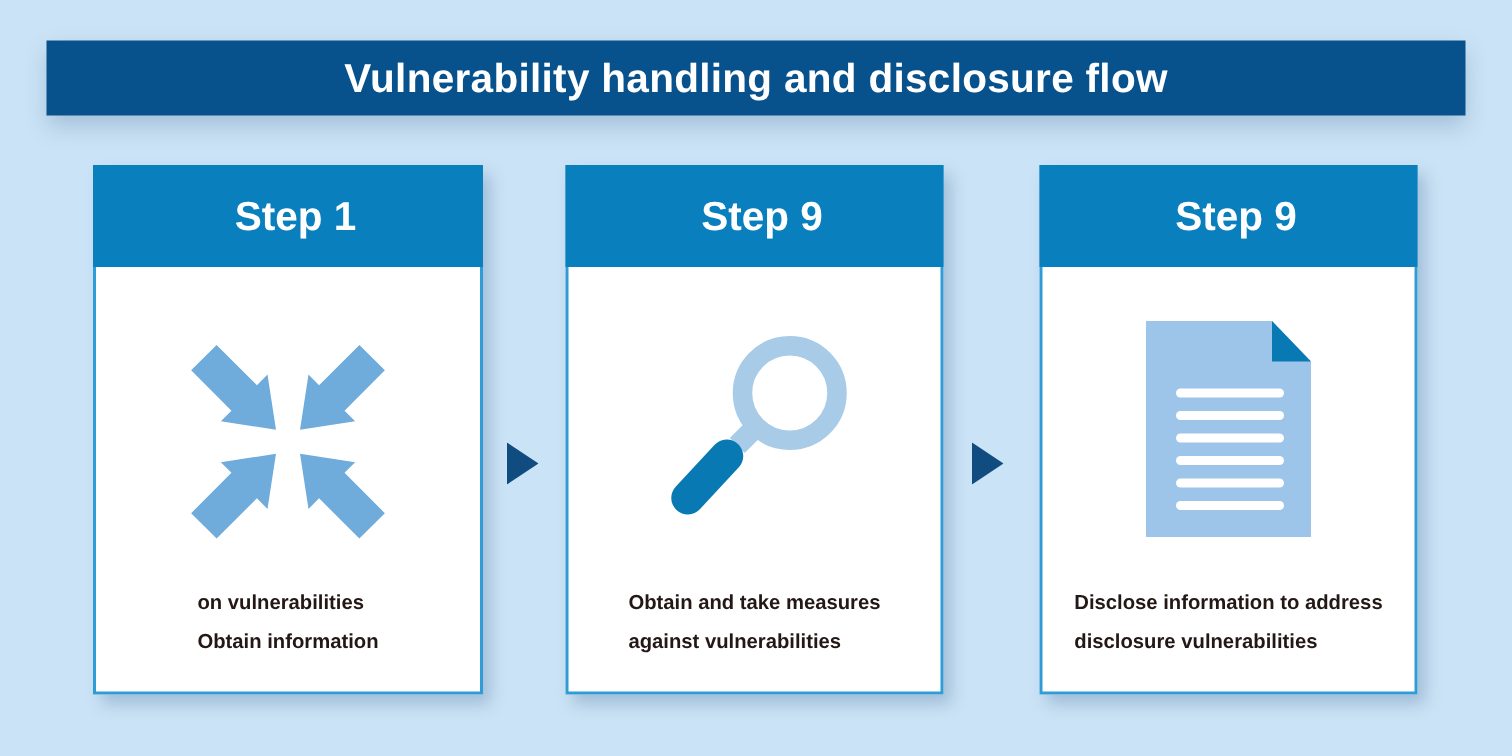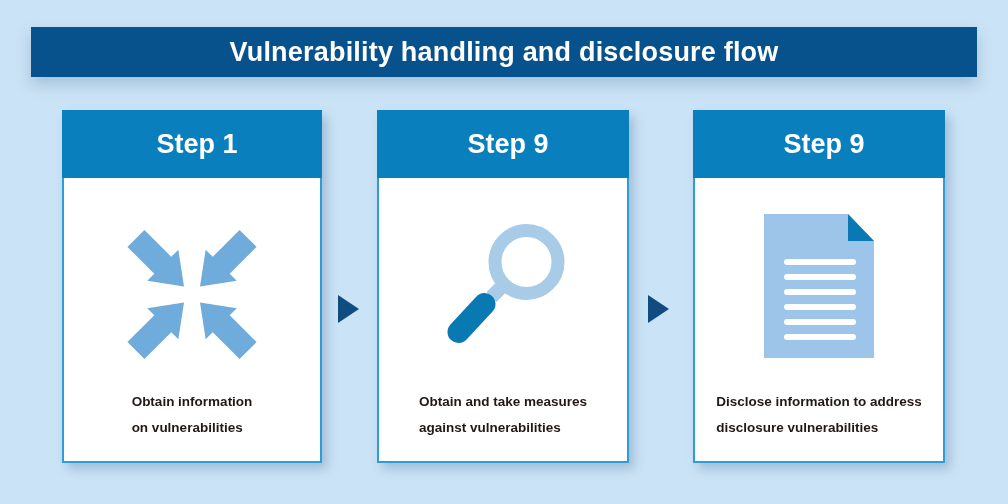--- a/index.html
+++ b/index.html
@@ -91,22 +91,22 @@
         <defs>
           <polygon id="cvg-arrow" class="fill-light" points="0,0 -30,-22 -30,-12 -68,-12 -68,12 -30,12 -30,22" transform="translate(62,64.5) rotate(45)"></polygon>
         </defs>
         <use href="#cvg-arrow"></use>
         <use href="#cvg-arrow" transform="rotate(90 70 72.5)"></use>
         <use href="#cvg-arrow" transform="rotate(180 70 72.5)"></use>
         <use href="#cvg-arrow" transform="rotate(270 70 72.5)"></use>
       </svg>
       <div class="caption">
         <div class="lines">
+          <div>on vulnerabilities</div>
           <div>Obtain information</div>
-          <div>on vulnerabilities</div>
         </div>
       </div>
     </div>
   </div>
 
   <svg class="flow-arrow a1" viewBox="0 0 21 28">
     <polygon class="fill-connector" points="0,0 21,14 0,28"></polygon>
   </svg>
 
   <div class="card c2">

